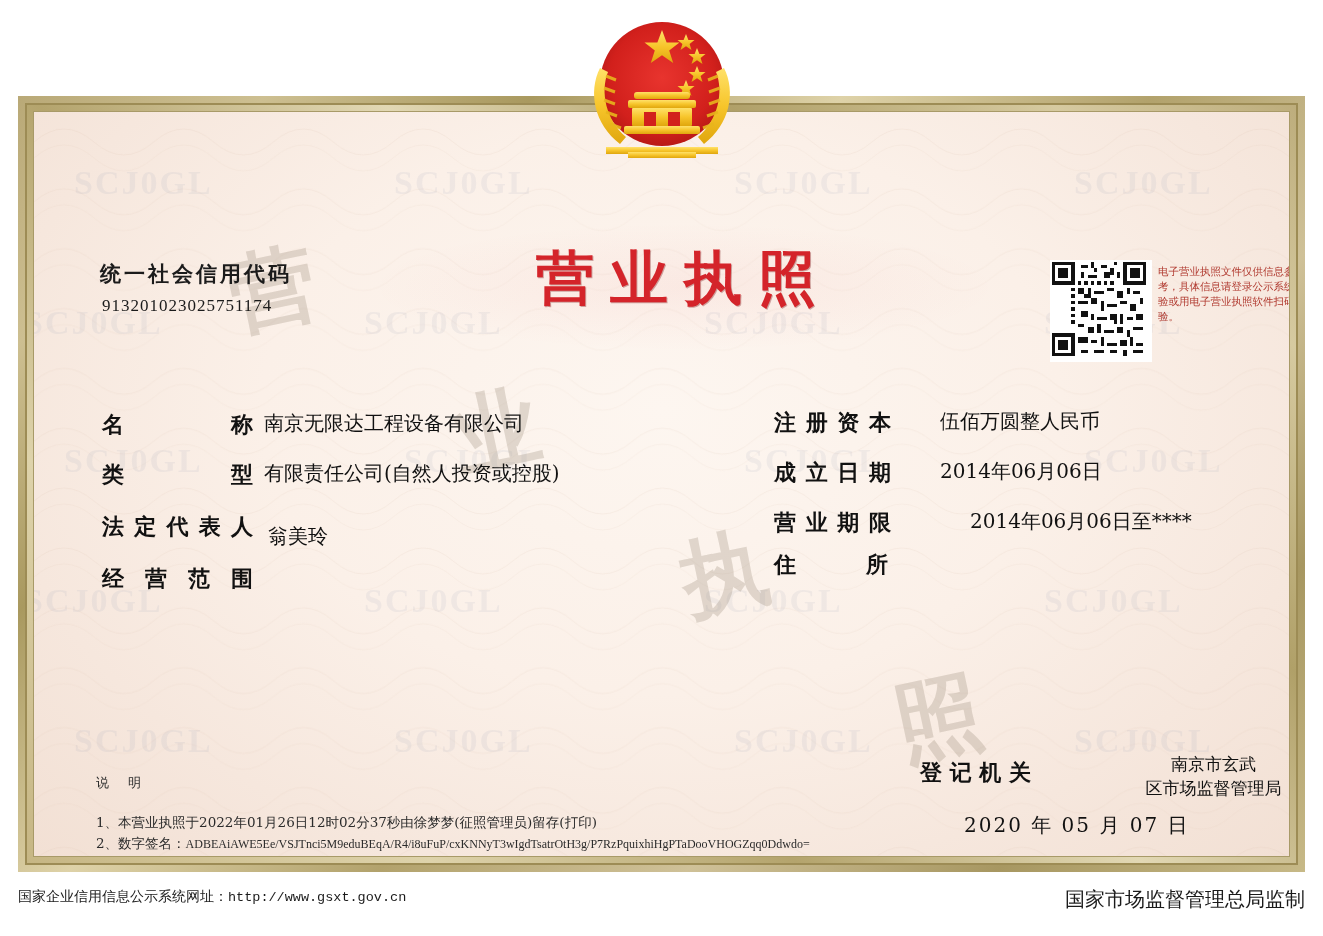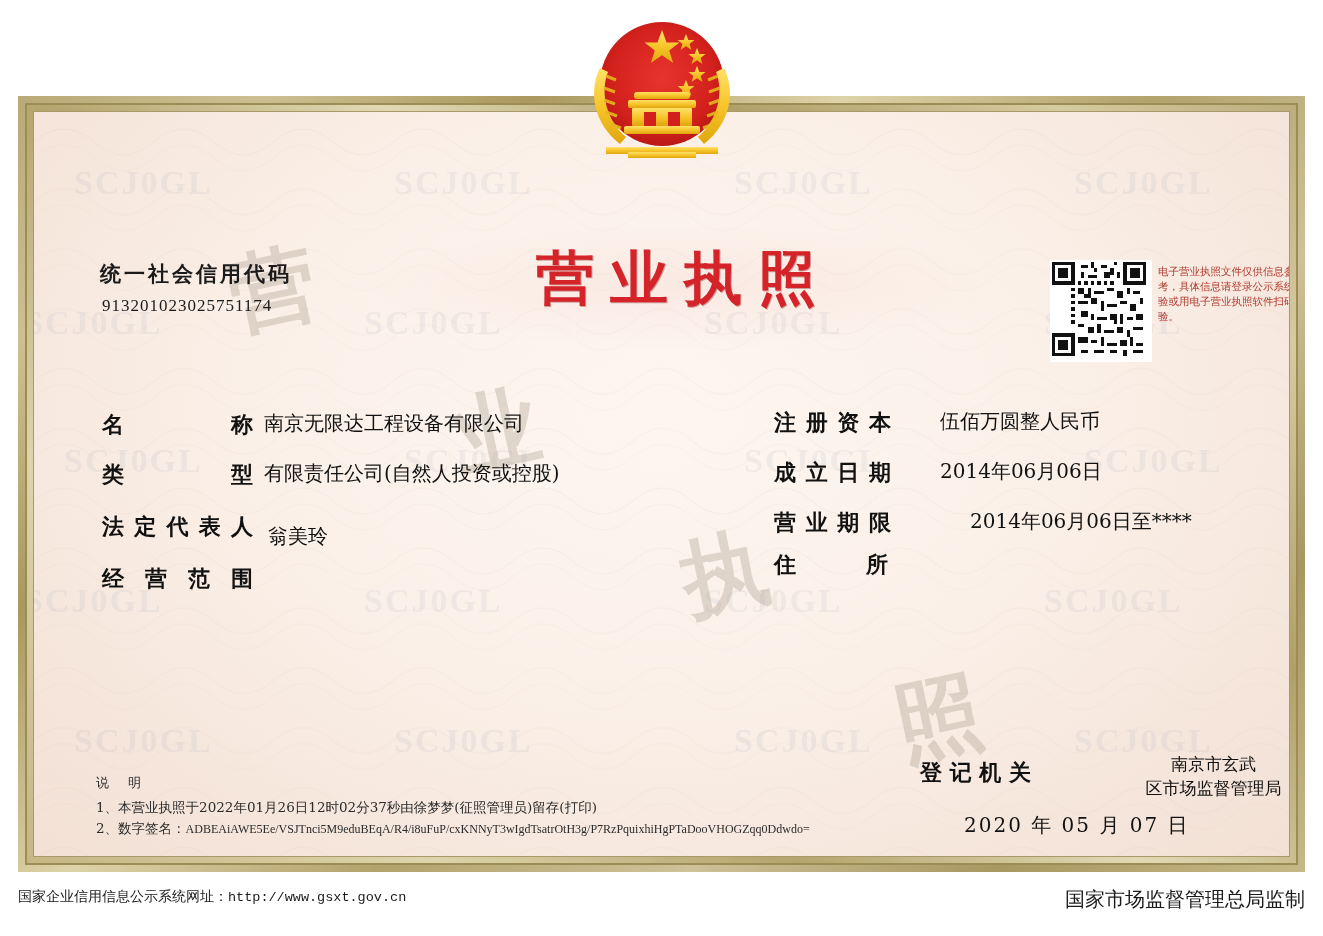--- a/index.html
+++ b/index.html
@@ -230,21 +230,21 @@
     position: absolute;
     left: 62px;
     top: 662px;
     width: 900px;
     color: #2b2b2b;
     font-family: "DejaVu Serif", "Liberation Serif", serif;
   }
   .notes .n-title {
     font-size: 13px;
     letter-spacing: 3px;
-    margin-bottom: 5px;
+    margin-bottom: 20px;
   }
   .notes .n-line {
     font-size: 13.5px;
     line-height: 21px;
     white-space: nowrap;
   }
   .notes .n-sig {
     font-family: Liberation Serif, serif;
     font-size: 12px;
   }

